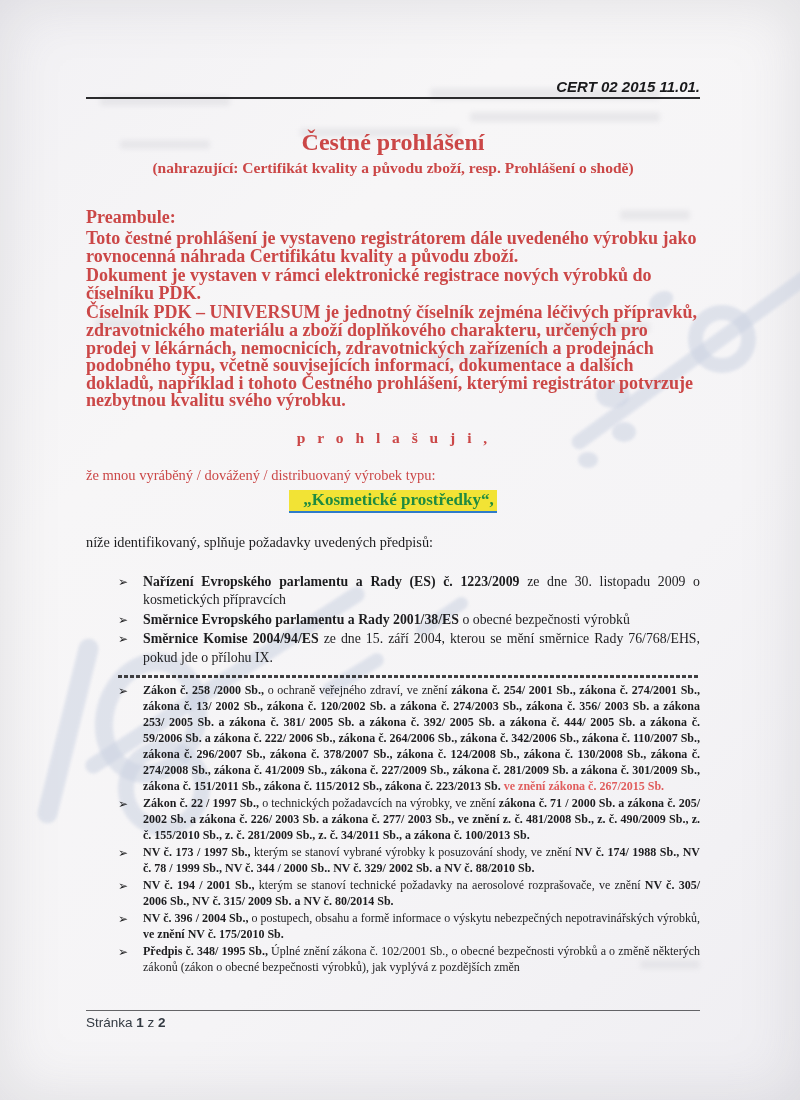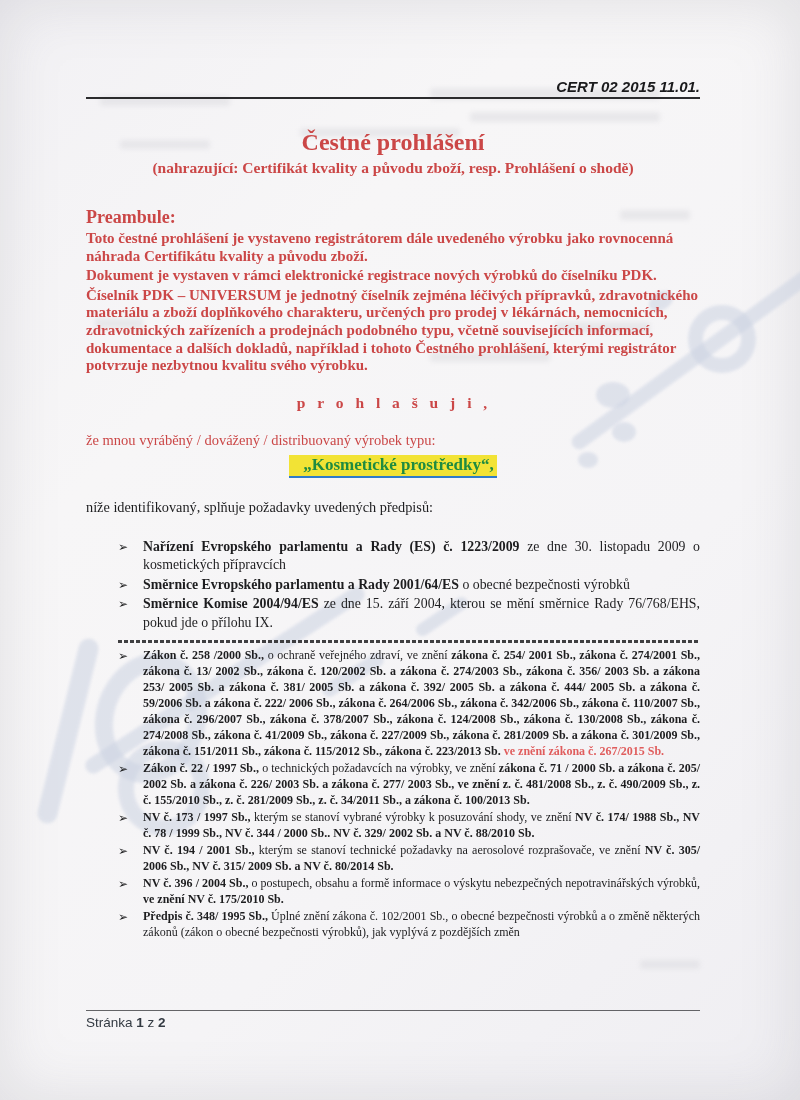--- a/index.html
+++ b/index.html
@@ -22,21 +22,21 @@
   .content{position:absolute;left:86px;top:4px;width:614px;margin-top:38px;}
   .hdr-ref{
     margin-top:36px;text-align:right;
     font-family:"Liberation Sans", sans-serif;
     font-weight:bold;font-style:italic;font-size:15px;color:#1a1a1c;
   }
   .hdr-line{margin-top:2px;border-top:2.5px solid #2b2b2d;height:0;}
   .doc-title{margin-top:30px;text-align:center;font-size:24px;font-weight:bold;color:#cb4747;}
   .doc-subtitle{margin-top:3px;text-align:center;font-size:15.5px;font-weight:bold;color:#cb4747;}
   .preamble-h{margin-top:30px;font-size:18px;font-weight:bold;color:#cb4747;}
-  .preamble-p{margin:2px 0 0 0;font-size:15px;line-height:17.6px;font-weight:bold;color:#cb4747;}
+  .preamble-p{margin:2px 0 0 0;font-size:18px;line-height:17.6px;font-weight:bold;color:#cb4747;}
   .intro-line{margin-top:17px;padding-left:58px;font-size:14.5px;color:#cb4747;}
   .verb-line{margin-top:19px;text-align:center;font-size:15.5px;font-weight:bold;letter-spacing:2px;color:#cb4747;word-spacing:4px;}
   .product-intro{margin-top:20px;font-size:14.5px;color:#cb4747;}
   .product-type-wrap{margin-top:6px;text-align:center;}
   .product-type{
     display:inline-block;background:#f2e335;color:#1f8b40;
     font-size:17px;font-weight:bold;padding:0 3px 1px 14px;
     border-bottom:2.5px solid #2f7cc9;
   }
   .compliance{margin-top:21px;font-size:14.3px;color:#1d1d1f;}
@@ -119,21 +119,21 @@
     </div>
     <div class="compliance">níže identifikovaný, splňuje požadavky uvedených předpisů:</div>
 
     <div class="blist">
         <div class="brow">
           <span class="bullet">➢</span>
           <div class="btext"><span class="seg-b">Nařízení Evropského parlamentu a Rady (ES) č. 1223/2009</span><span class="seg-n"> ze dne 30. listopadu 2009 o kosmetických přípravcích</span></div>
         </div>
         <div class="brow">
           <span class="bullet">➢</span>
-          <div class="btext"><span class="seg-b">Směrnice Evropského parlamentu a Rady 2001/64/ES</span><span class="seg-n"> o obecné bezpečnosti výrobků</span></div>
+          <div class="btext"><span class="seg-b">Směrnice Evropského parlamentu a Rady 2001/38/ES</span><span class="seg-n"> o obecné bezpečnosti výrobků</span></div>
         </div>
         <div class="brow">
           <span class="bullet">➢</span>
           <div class="btext"><span class="seg-b">Směrnice Komise 2004/94/ES</span><span class="seg-n"> ze dne 15. září 2004, kterou se mění směrnice Rady 76/768/EHS, pokud jde o přílohu IX.</span></div>
         </div>
       </div>
 
     <div class="dash-sep"></div>
 
     <div class="blist blist-cz">

